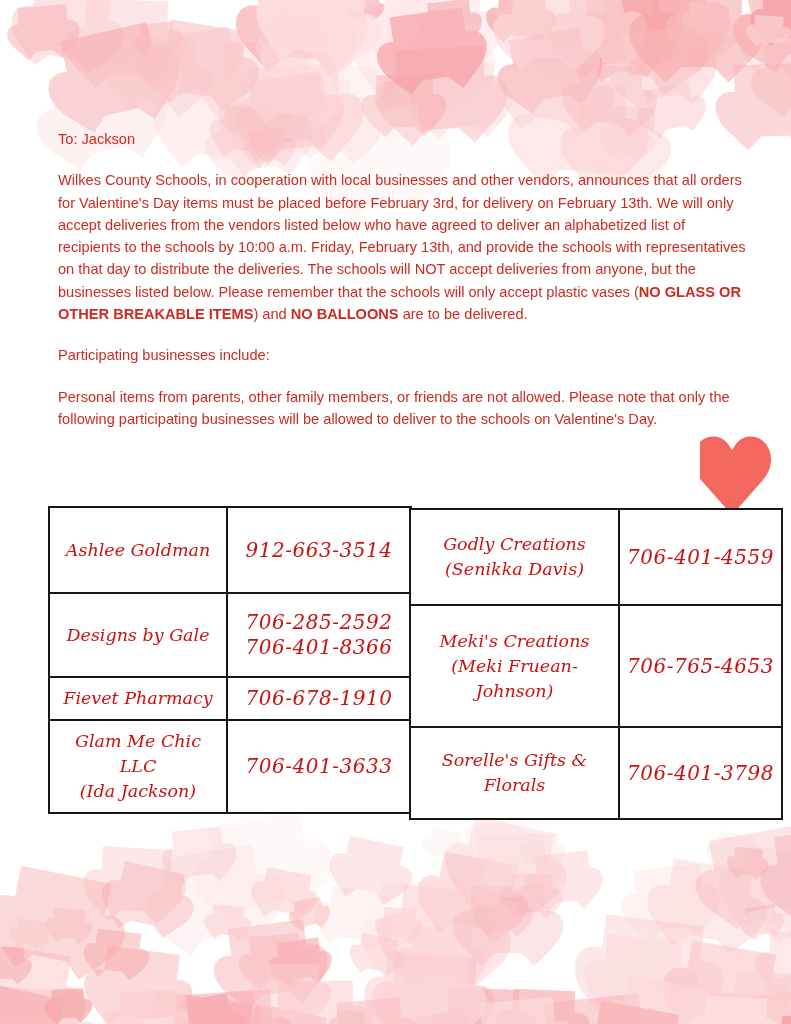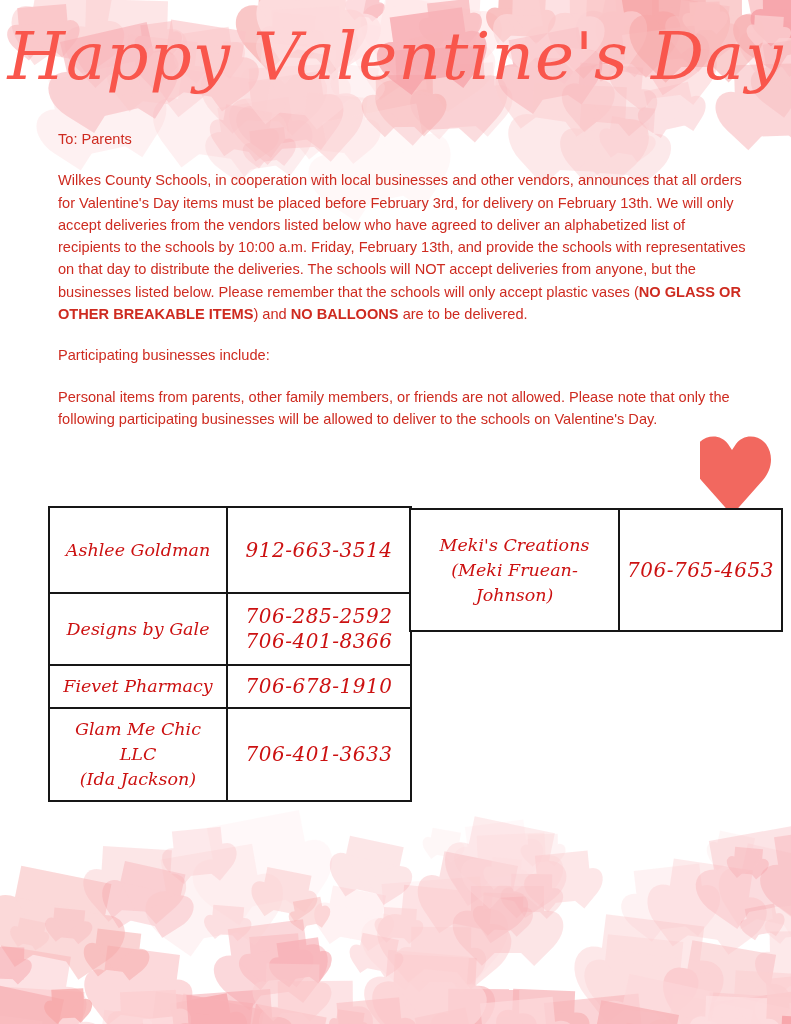--- a/index.html
+++ b/index.html
@@ -303,67 +303,76 @@
         <i></i>
       </div>
       <div class="ht" style="left: 766.87px; top: 38.5084px; width: 69.2437px; height: 63.7042px; background: rgb(248, 180, 184); opacity: 0.37; transform: rotate(-8.8deg);">
         <i></i>
       </div>
       <div class="ht" style="left: 577.894px; top: 65.1093px; width: 63.2745px; height: 58.2126px; background: rgb(248, 180, 184); opacity: 0.32; transform: rotate(4.7deg);">
         <i></i>
       </div>
     </div>
 
-  <div id="title">Happy Valentine's Day</div>
 
   <div id="letter">
-    <p>To: Parents</p>
+    <p>To: Jackson</p>
     <p><span>Wilkes County Schools, in cooperation with local businesses and other vendors, announces that all orders for Valentine's Day items must be placed before February 3rd, for delivery on February 13th. We will only accept deliveries from the vendors listed below who have agreed to deliver an alphabetized list of recipients to the schools by 10:00 a.m. Friday, February 13th, and provide the schools with representatives on that day to distribute the deliveries. The schools will NOT accept deliveries from anyone, but the businesses listed below. Please remember that the schools will only accept plastic vases (</span><b>NO GLASS OR OTHER BREAKABLE ITEMS</b><span>) and </span><b>NO BALLOONS</b><span> are to be delivered.</span></p>
     <p>Participating businesses include:</p>
     <p>Personal items from parents, other family members, or friends are not allowed. Please note that only the following participating businesses will be allowed to deliver to the schools on Valentine's Day.</p>
   </div>
 
   <div id="accent-hearts">
     <svg width="91" height="110" viewBox="0 0 91 110">
       <path d="M74 18c-7 -9 -20 -9 -26 0 l-4 5 -4 -5 c-6 -9 -19 -9 -26 0 c-7 9 -5 22 3 31 l27 30 27 -30 c8 -9 10 -22 3 -31 z" transform="translate(26,8) scale(1.08)" fill="none" stroke="#ffffff" stroke-width="6"></path>
       <path d="M56 16c-8 -10 -23 -10 -30 0 l-4 6 -4 -6 c-7 -10 -22 -10 -30 0 c-8 11 -6 26 3 36 l31 35 31 -35 c9 -10 11 -25 3 -36 z" transform="translate(10,8)" fill="#f2685f"></path>
     </svg>
   </div>
 
   <table class="vtable" id="table-left">
     <tbody>
         <tr style="height: 86px;">
           <td class="name" style="white-space: pre-line;">Ashlee Goldman</td>
           <td class="tel">912-663-3514</td>
         </tr>
-        <tr style="height: 72px;">
+        <tr style="height: 84px;">
           <td class="name" style="white-space: pre-line;">Designs by Gale</td>
           <td class="tel">706-285-2592
 706-401-8366</td>
         </tr>
         <tr style="height: 38px;">
           <td class="name" style="white-space: pre-line;">Fievet Pharmacy</td>
           <td class="tel">706-678-1910</td>
         </tr>
         <tr style="height: 88px;">
           <td class="name" style="white-space: pre-line;">Glam Me Chic LLC
 (Ida Jackson)</td>
           <td class="tel">706-401-3633</td>
         </tr>
       </tbody>
   </table>
 
   <table class="vtable" id="table-right">
     <tbody>
+        <tr style="height: 96px;">
+          <td class="name" style="white-space: pre-line;">Godly Creations
+(Senikka Davis)</td>
+          <td class="tel">706-401-4559</td>
+        </tr>
         <tr style="height: 122px;">
           <td class="name" style="white-space: pre-line;">Meki's Creations
 (Meki Fruean-
 Johnson)</td>
           <td class="tel">706-765-4653</td>
         </tr>
+        <tr style="height: 92px;">
+          <td class="name" style="white-space: pre-line;">Sorelle's Gifts &amp;
+Florals</td>
+          <td class="tel">706-401-3798</td>
+        </tr>
       </tbody>
   </table>
 
   <div class="heart-band" id="band-bottom">
       <div class="ht" style="left: 713.634px; top: 158.351px; width: 96.8699px; height: 89.1203px; background: rgb(246, 157, 164); opacity: 0.65; transform: rotate(-7.6deg);">
         <i></i>
       </div>
       <div class="ht" style="left: -6.14664px; top: 150.774px; width: 87.6567px; height: 80.6441px; background: rgb(253, 217, 219); opacity: 0.67; transform: rotate(3.7deg);">
         <i></i>
       </div>

